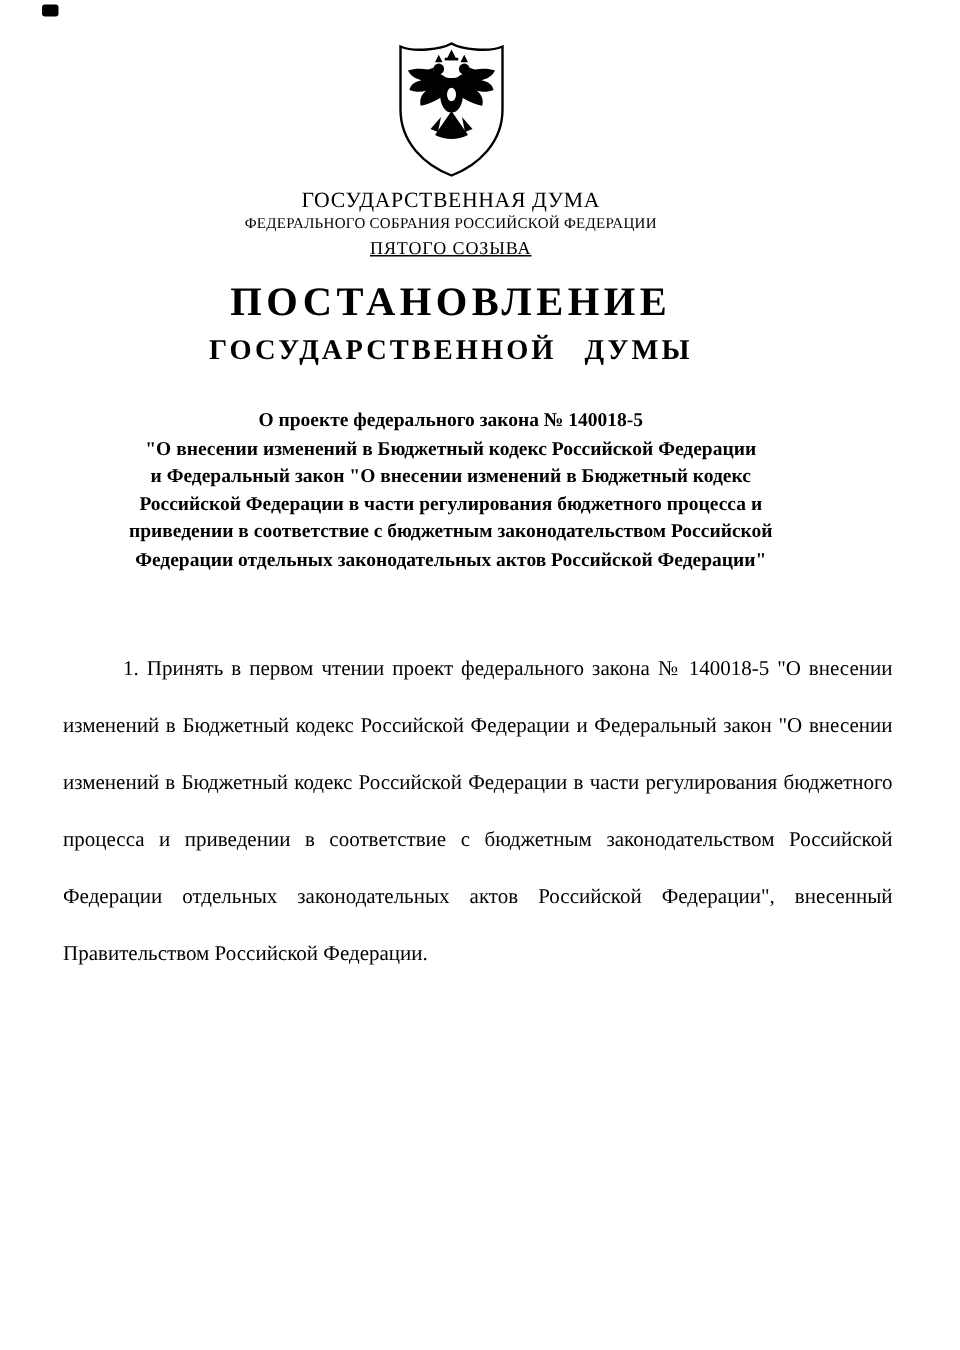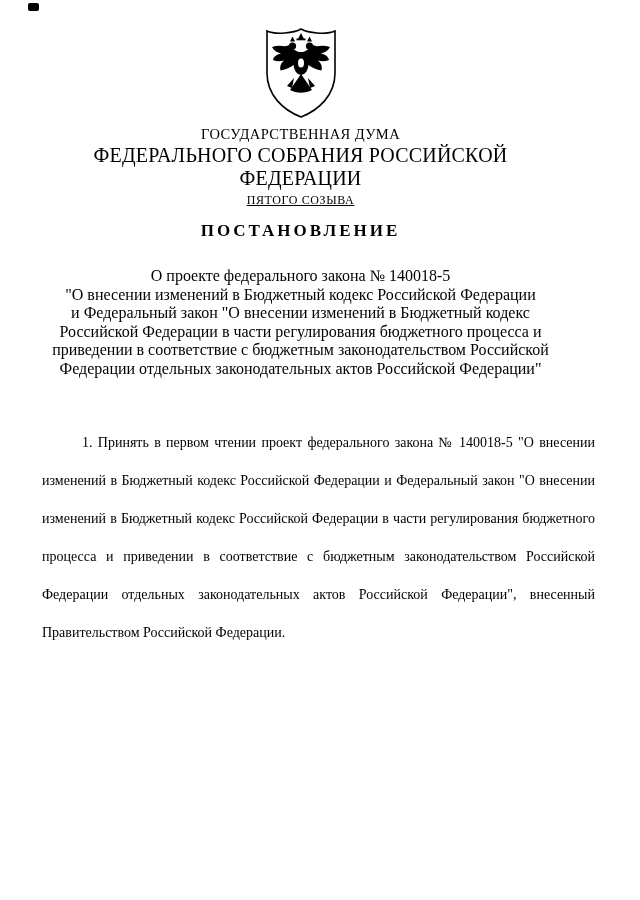--- a/index.html
+++ b/index.html
@@ -18,39 +18,39 @@
     text-align: center;
     margin-right: 36px; 
   }
   .emblem {
     width: 76px;
     height: 94px;
     margin: 26px auto 4px auto;
   }
   .emblem svg { width: 100%; height: 100%; display: block; }
   .h-line1 { font-size: 14.5px; letter-spacing: 0.4px; margin-top: 6px; }
-  .h-line2 { font-size: 20px; letter-spacing: 0.2px; margin-top: 1px; }
+  .h-line2 { font-size: 10px; letter-spacing: 0.2px; margin-top: 1px; }
   .h-line3 { font-size: 12px; letter-spacing: 0.6px; margin-top: 3px; text-decoration: underline; }
   .doc-title {
-    font-size: 17px;
+    font-size: 27px;
     font-weight: bold;
     letter-spacing: 3px;
     margin-top: 13px;
     font-family: Liberation Serif, serif;
   }
   .doc-subtitle {
     font-size: 19px;
     font-weight: bold;
     letter-spacing: 2px;
     word-spacing: 12px;
     margin-top: 6px;
   }
   .doc-subject {
-    font-size: 16px;
-    font-weight: normal;
+    font-size: 13px;
+    font-weight: bold;
     line-height: 18.5px;
     margin-top: 26px;
     white-space: pre-line;
   }
   .doc-body {
     margin-top: 46px;
     font-size: 14px;
     line-height: 38px;
     text-align: justify;
   }
@@ -91,20 +91,21 @@
         </g>
         <ellipse cx="38" cy="37" rx="3" ry="4.5" fill="#fff"></ellipse>
       </svg>
     </div>
 
     <div class="h-line1">ГОСУДАРСТВЕННАЯ ДУМА</div>
     <div class="h-line2">ФЕДЕРАЛЬНОГО СОБРАНИЯ РОССИЙСКОЙ ФЕДЕРАЦИИ</div>
     <div class="h-line3">ПЯТОГО СОЗЫВА</div>
 
     <div class="doc-title">ПОСТАНОВЛЕНИЕ</div>
+    <div class="doc-subtitle">ГОСУДАРСТВЕННОЙ ДУМЫ</div>
 
     <div class="doc-subject">О проекте федерального закона № 140018-5
 "О внесении изменений в Бюджетный кодекс Российской Федерации
 и Федеральный закон "О внесении изменений в Бюджетный кодекс
 Российской Федерации в части регулирования бюджетного процесса и
 приведении в соответствие с бюджетным законодательством Российской
 Федерации отдельных законодательных актов Российской Федерации"</div>
   </div>
 
   <div class="doc-body">

